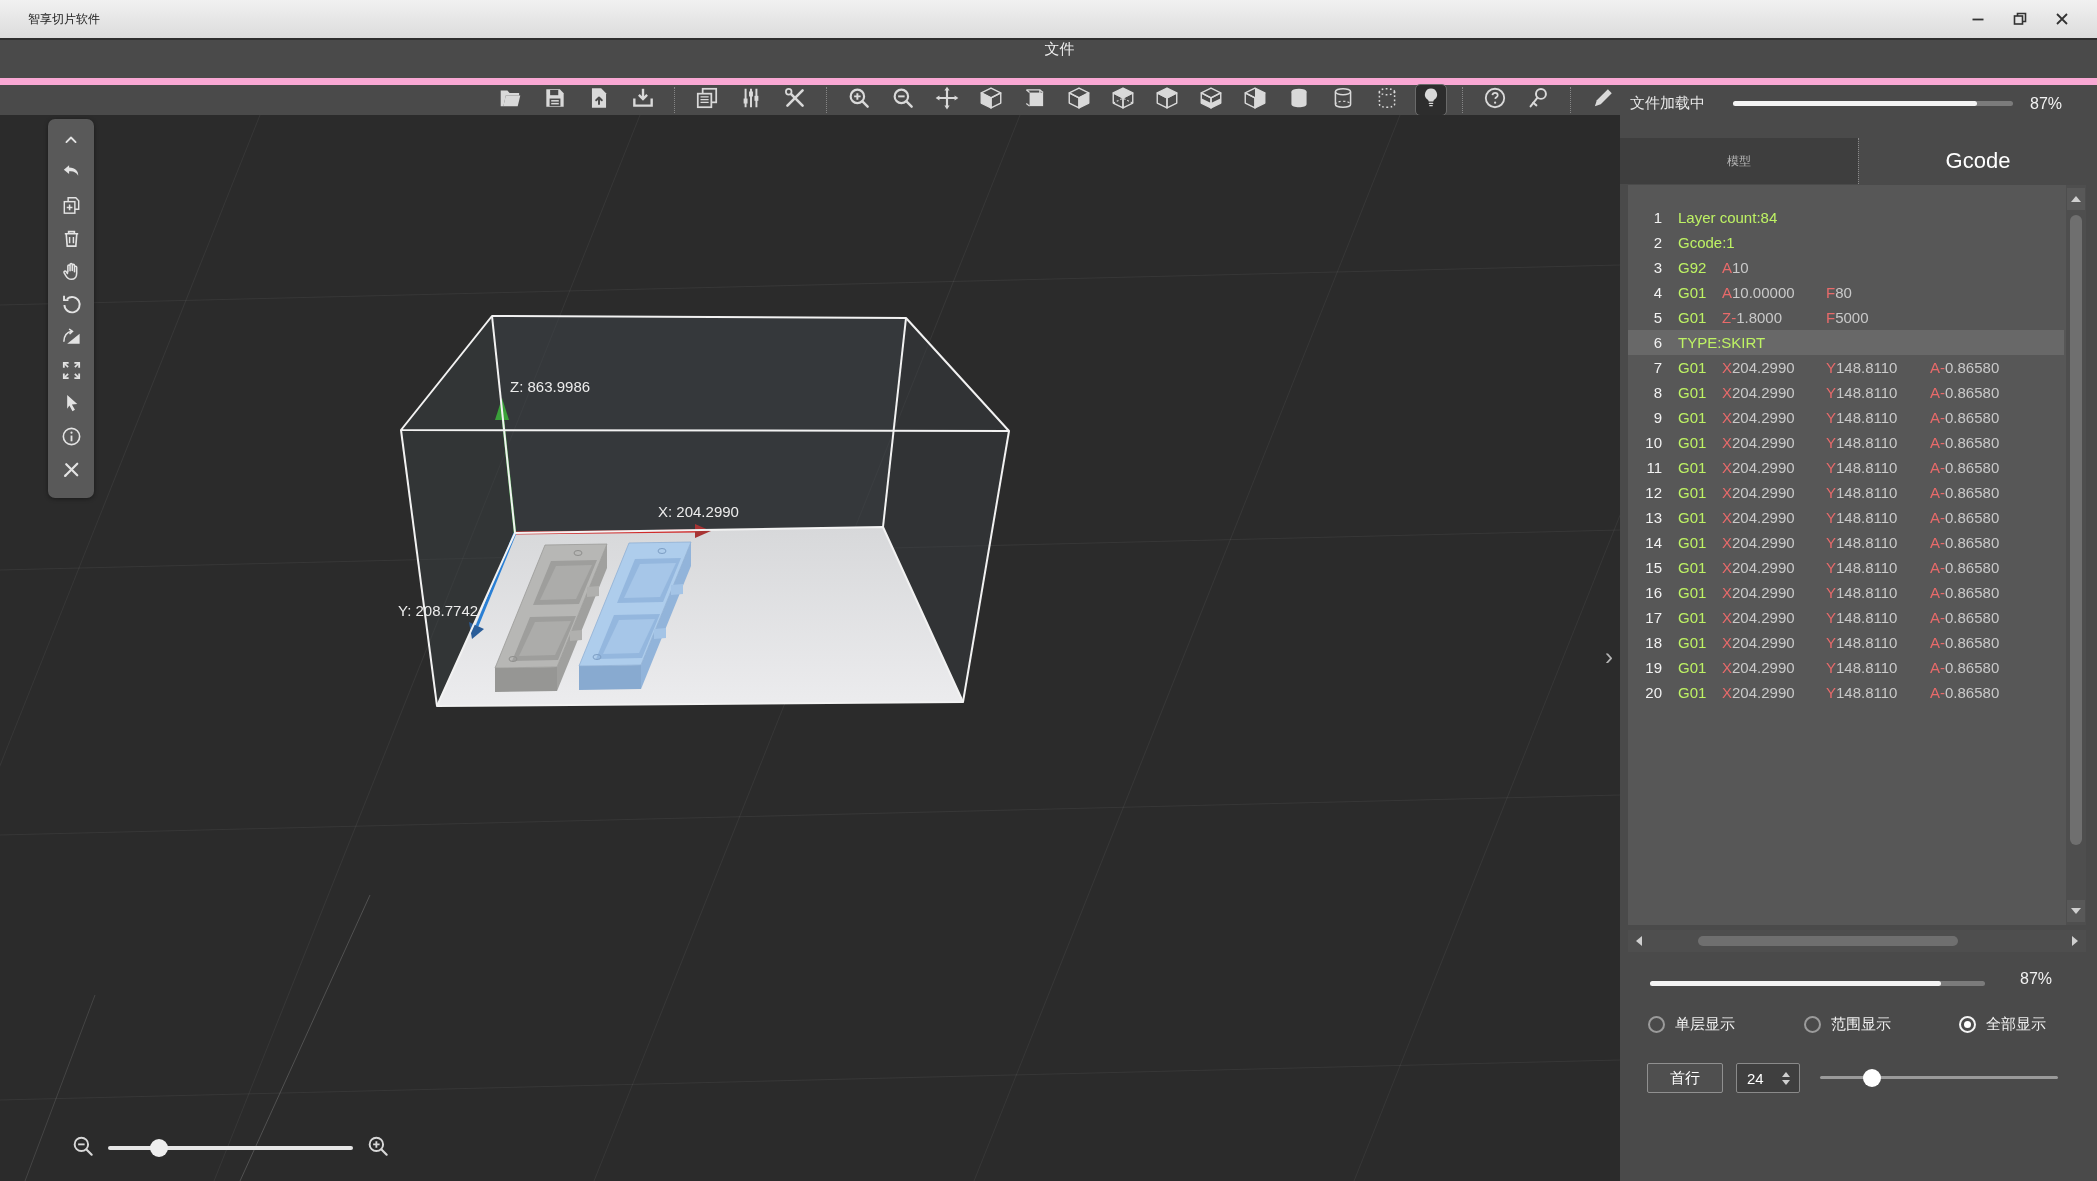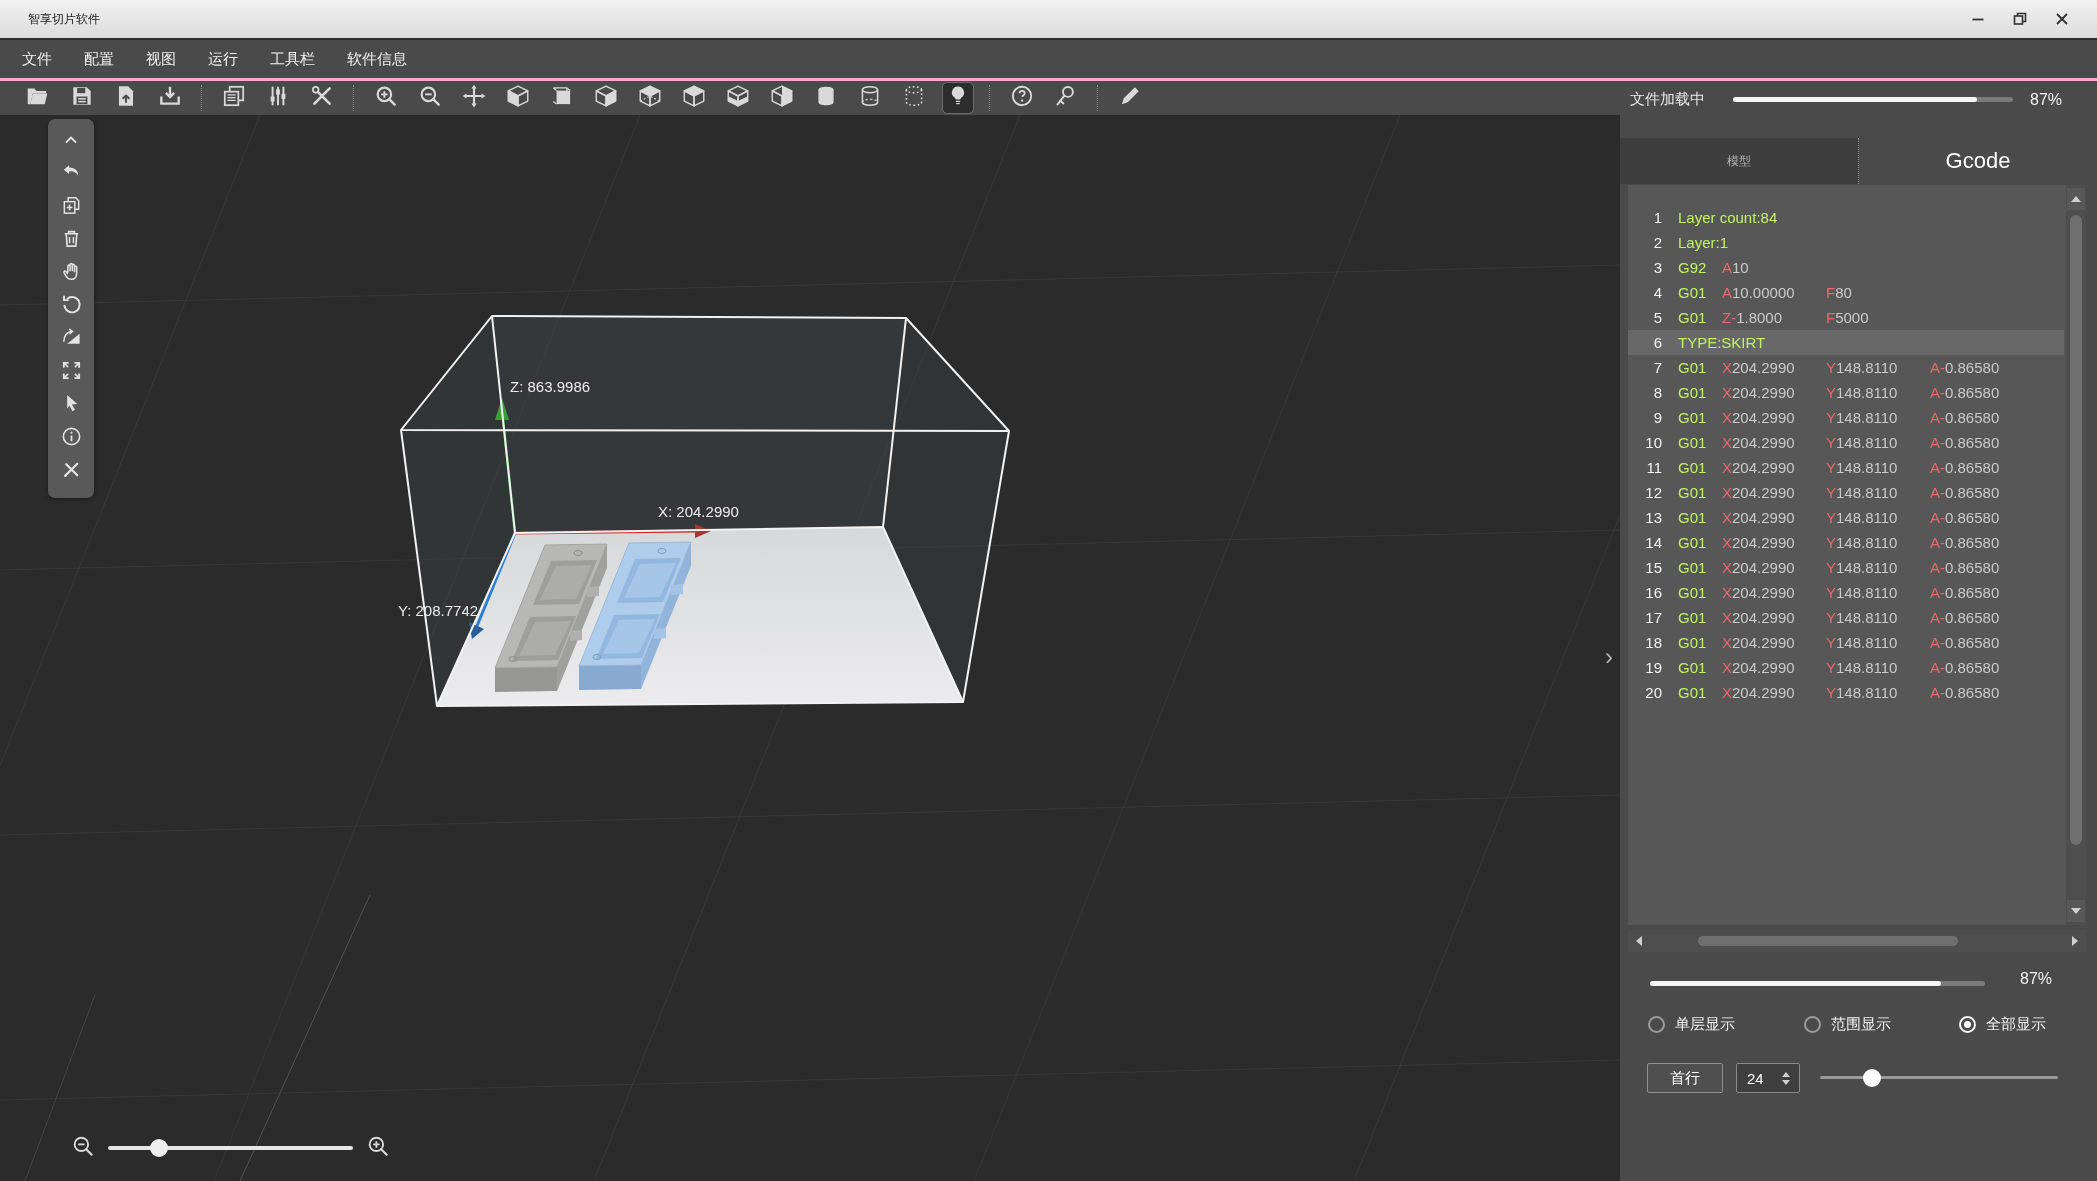--- a/index.html
+++ b/index.html
@@ -9,25 +9,25 @@
   
   .titlebar{position:absolute;left:0;top:0;width:100%;height:40px;
     background:linear-gradient(#f1f1f1,#dcdcdc);border-bottom:2px solid #2e2e2e;box-sizing:border-box;
     display:flex;align-items:center;}
   .title-text{margin-left:28px;font-size:12px;color:#1b1b1b;}
   .win-btns{position:absolute;right:14px;top:0;height:38px;display:flex;align-items:center;}
   .win-btn{width:42px;height:30px;display:flex;align-items:center;justify-content:center;color:#333;}
   .win-btn svg{width:20px;height:20px;}
   
   .menubar{position:absolute;left:0;top:40px;width:100%;height:38px;background:#4a4a4a;
-    display:flex;align-items:center;padding-left:22px;box-sizing:border-box;gap:32px;}
+    display:flex;align-items:center;padding-left:22px;box-sizing:border-box;gap:32px;flex-direction:column;}
   .menu-item{color:#f0f0f0;font-size:15px;cursor:default;}
   
   .toolbar{position:absolute;left:0;top:78px;width:100%;height:37px;background:#4a4a4a;
-    border-top:3px solid #f9a8d4;box-sizing:border-box;display:flex;align-items:center;}
+    border-top:7px solid #f9a8d4;box-sizing:border-box;display:flex;align-items:center;justify-content:center;}
   #toolbar-icons{display:flex;align-items:center;padding-left:16px;}
   .tbtn{width:30px;height:30px;margin:0 7px;display:flex;align-items:center;justify-content:center;
     color:#d9d9d9;border-radius:4px;}
   .tbtn svg{width:26px;height:26px;}
   .tbtn.active{background:#2d2d2d;outline:1px solid #6a6a6a;}
   .tsep{width:1px;height:26px;margin:0 9px;border-left:1px dotted #868686;}
   .loading-label{position:absolute;left:1630px;top:0;height:37px;display:flex;align-items:center;
     color:#e8e8e8;font-size:15px;}
   .loading-track{position:absolute;left:1733px;top:16px;width:280px;height:5px;border-radius:3px;background:#7b7b7b;}
   .loading-fill{height:100%;border-radius:3px;background:#f4f4f4;}
@@ -509,21 +509,21 @@
       </div>
 
       <div class="gcode-list">
         <div class="gcode-rows" id="gcode-rows">
             <div class="gc-row">
               <span class="gc-num">1</span>
               <span class="seg" style="width: 44px;"><span class="tok-g">Layer count:84</span></span>
             </div>
             <div class="gc-row">
               <span class="gc-num">2</span>
-              <span class="seg" style="width: 44px;"><span class="tok-g">Layer:1</span></span>
+              <span class="seg" style="width: 44px;"><span class="tok-g">Gcode:1</span></span>
             </div>
             <div class="gc-row">
               <span class="gc-num">3</span>
               <span class="seg" style="width: 44px;"><span class="tok-g">G92</span></span>
               <span class="seg" style="width: 104px;"><span class="tok-k">A</span><span class="tok-v">10</span></span>
             </div>
             <div class="gc-row">
               <span class="gc-num">4</span>
               <span class="seg" style="width: 44px;"><span class="tok-g">G01</span></span>
               <span class="seg" style="width: 104px;"><span class="tok-k">A</span><span class="tok-v">10.00000</span></span>

